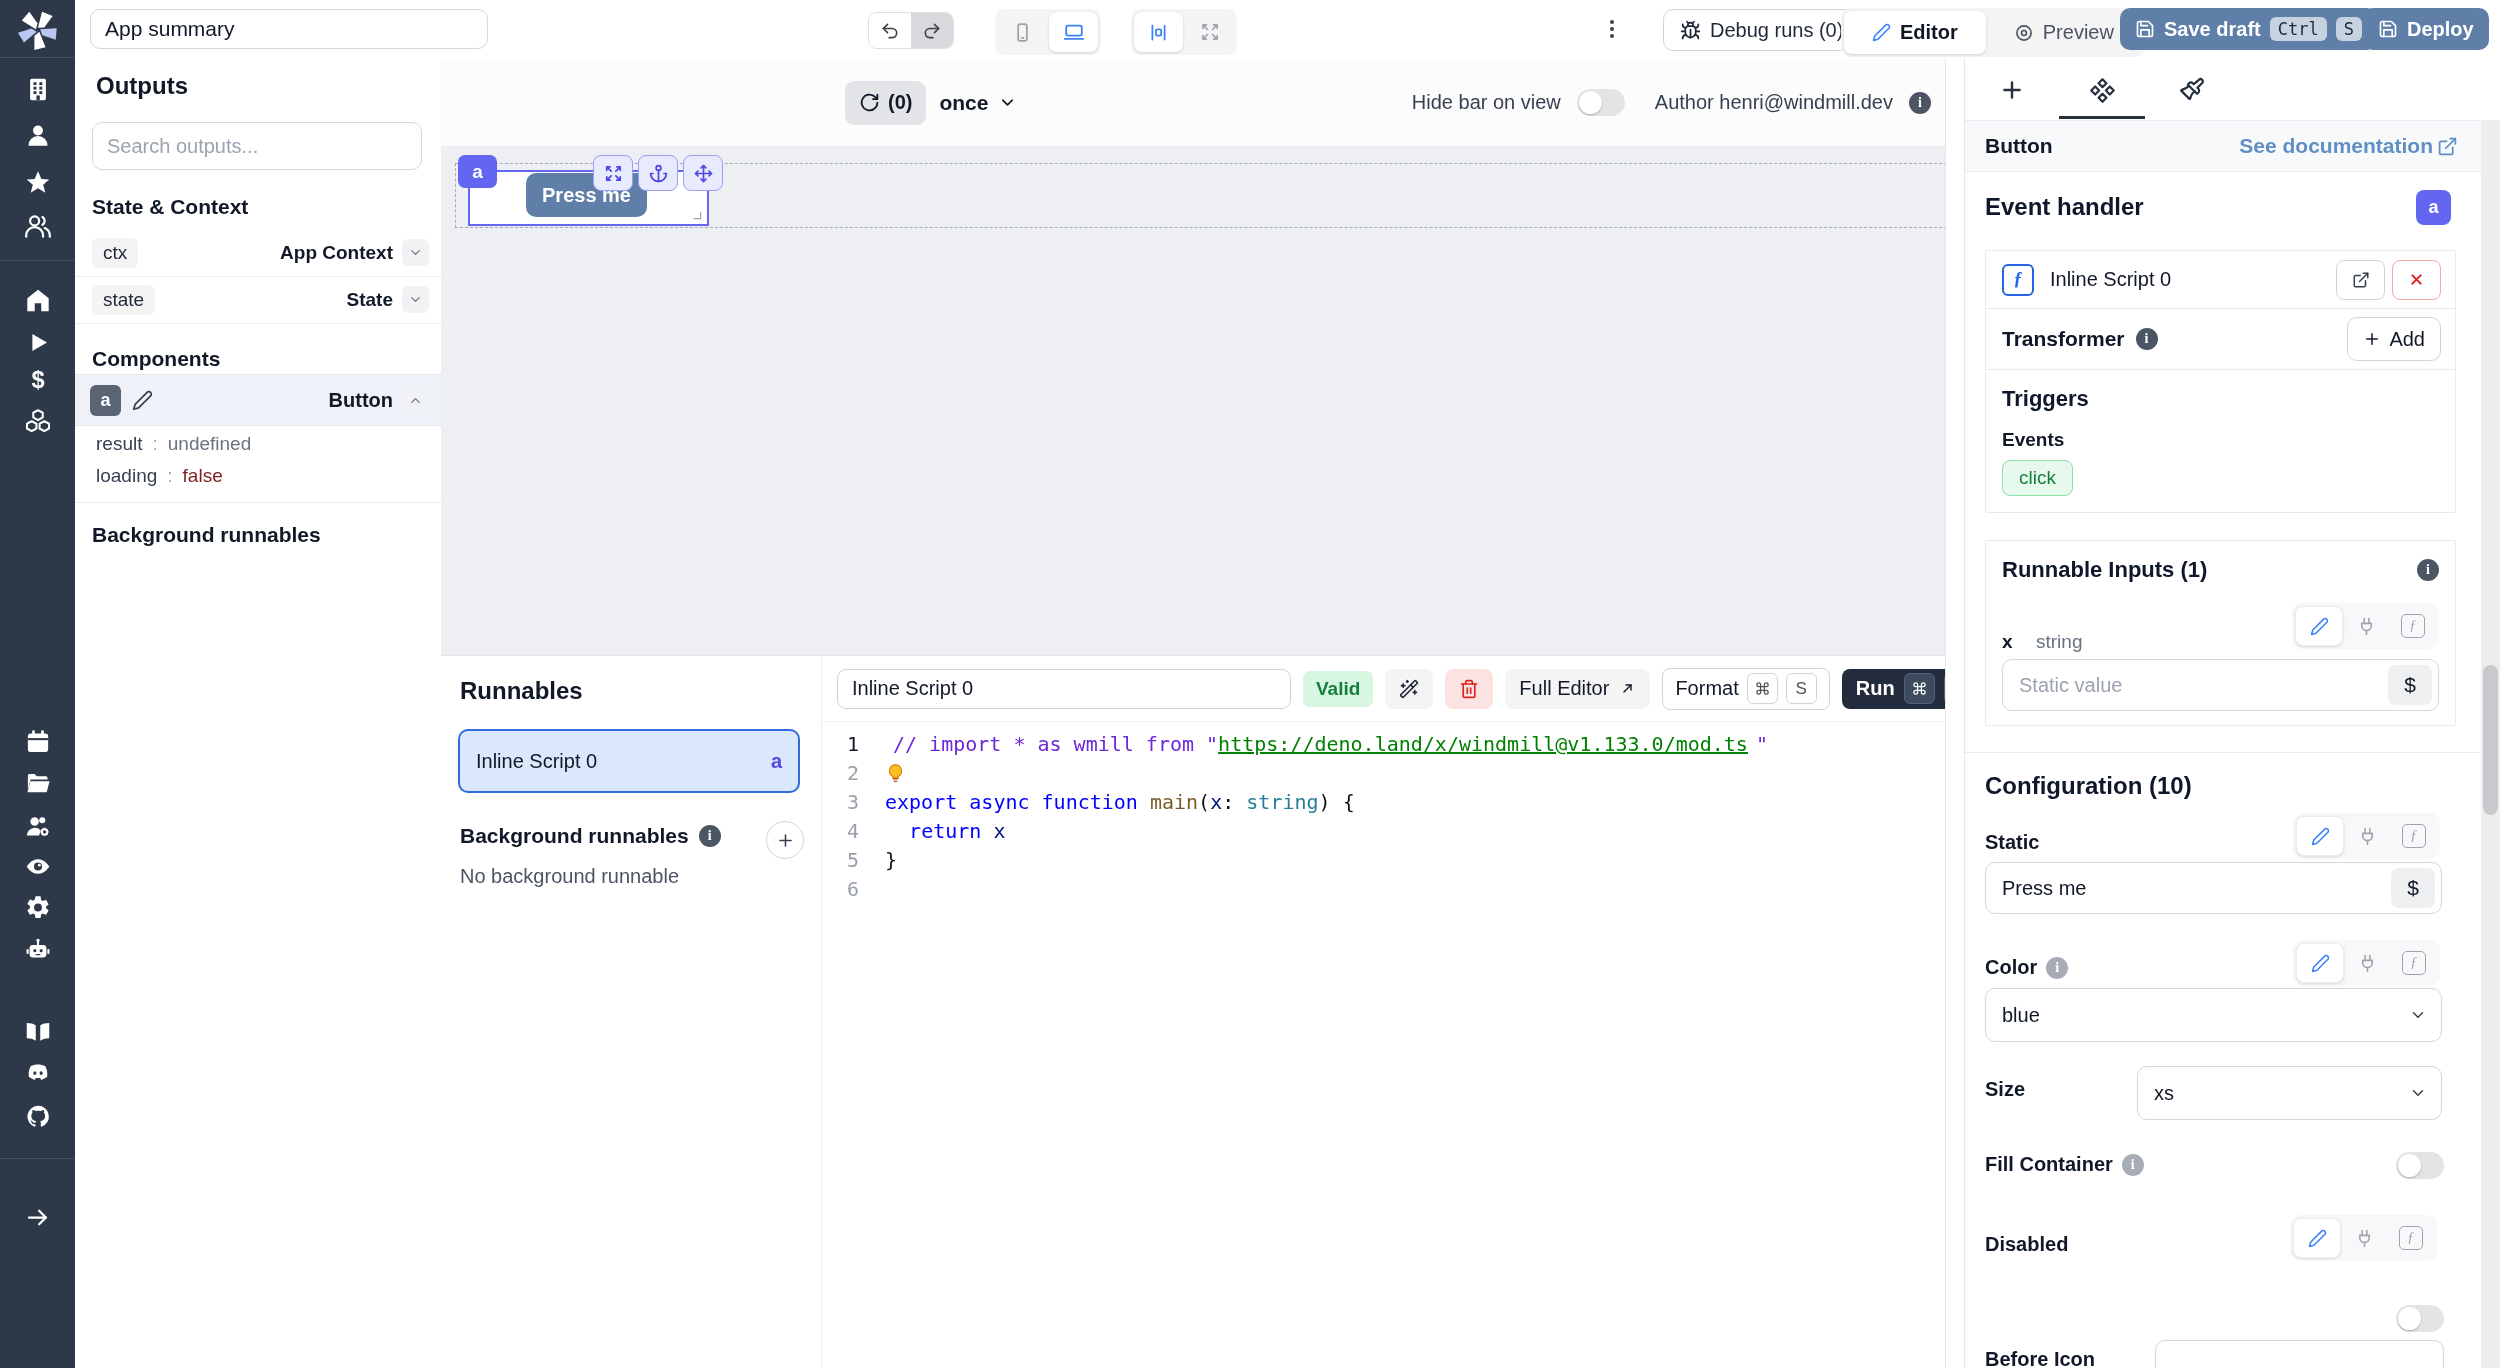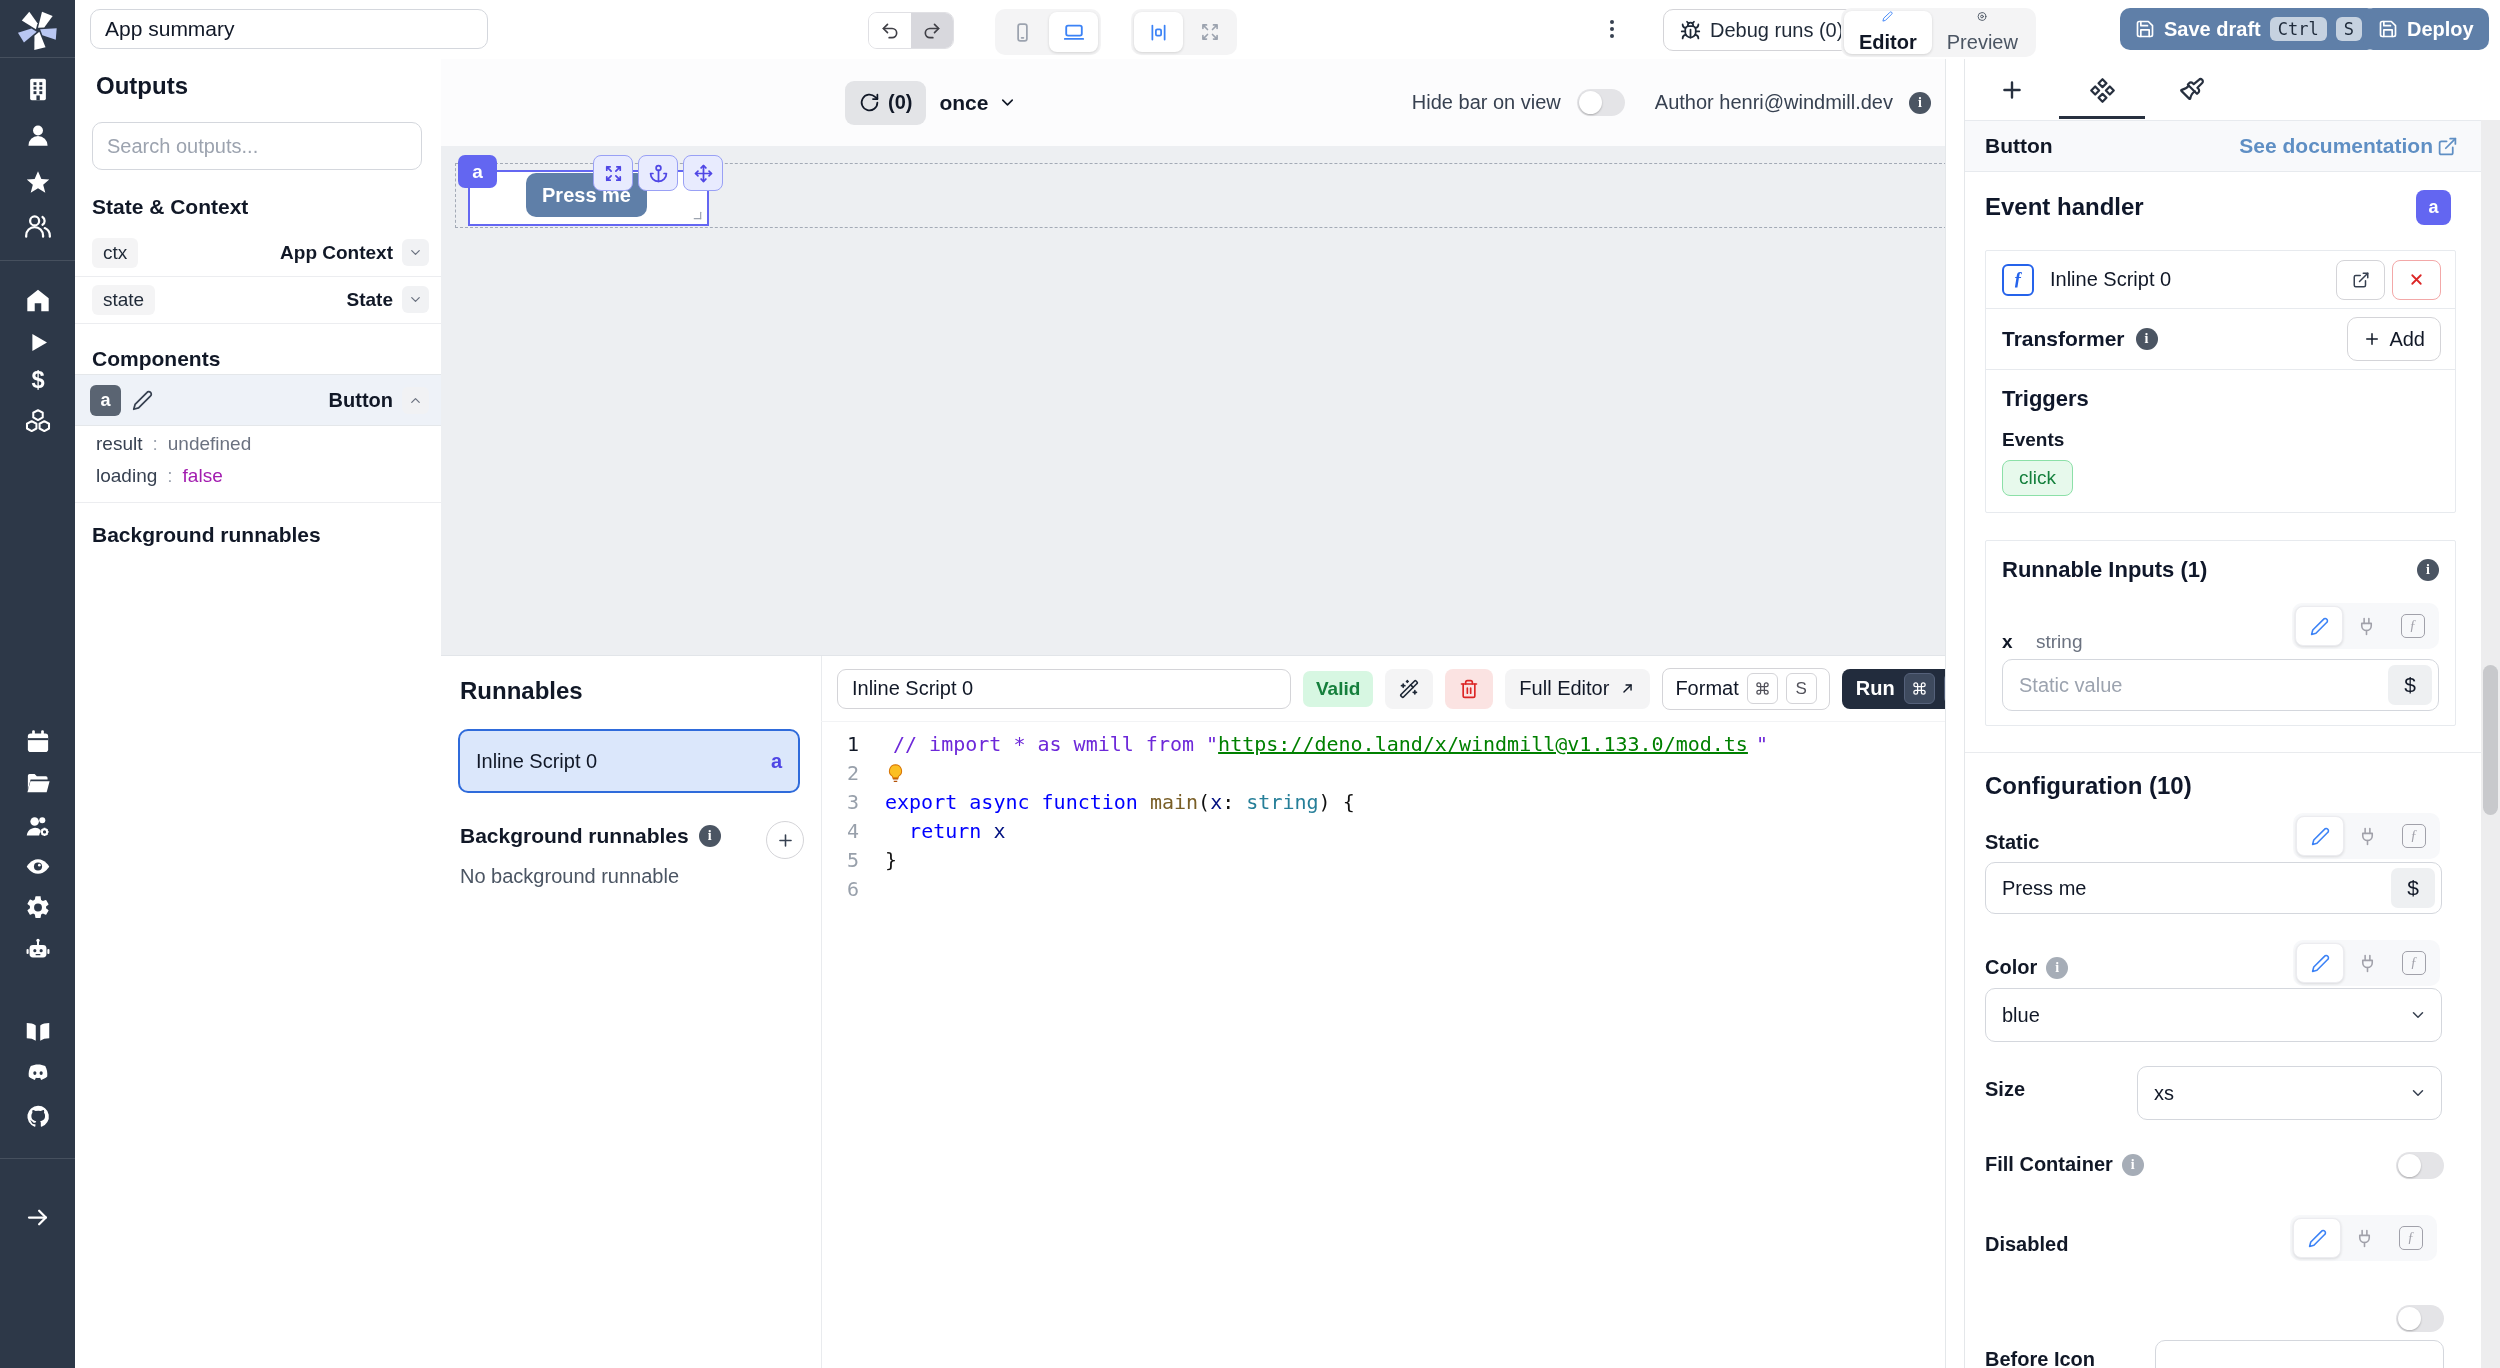--- a/index.html
+++ b/index.html
@@ -25,21 +25,21 @@
        display:flex;overflow:hidden;}
   .undo-half{flex:1;display:flex;align-items:center;justify-content:center;color:#3f3f46;background:#fff;}
   .undo-half.pressed{background:#d8d8dd;}
   .pill-btn{position:absolute;display:flex;align-items:center;gap:9px;background:#fff;border:1px solid #d4d4d8;
        border-radius:10px;padding:0 16px;height:40px;font-size:20px;color:#1f2937;font-weight:500;}
   .blue-btn{position:absolute;display:flex;align-items:center;gap:9px;background:#5f7fa8;border-radius:10px;
        height:42px;padding:0 15px;color:#fff;font-weight:600;font-size:20px;}
   .kbd-blue{background:#c6d2e0;color:#1e2a3a;border-radius:6px;padding:2px 8px;font-size:17px;
        font-family:"DejaVu Sans Mono",monospace;font-weight:400;}
   .ep-group{position:absolute;left:1766px;top:8px;height:43px;background:#f4f4f5;border-radius:10px;padding:3px;display:flex;}
-  .ep-seg{display:flex;align-items:center;gap:9px;padding:0 15px;border-radius:8px;font-size:20px;color:#4b5563;flex-direction:column;}
+  .ep-seg{display:flex;align-items:center;gap:9px;padding:0 28px;border-radius:8px;font-size:20px;color:#4b5563;}
   .ep-seg.active{background:#fff;box-shadow:0 1px 3px rgba(0,0,0,.14);color:#111827;font-weight:600;}
 
   
   #outputs{position:absolute;left:75px;top:59px;width:366px;height:1309px;background:#fff;border-right:1px solid #e4e7ea;}
   .panel-title{font-size:24px;font-weight:bold;color:#111827;}
   #search-outputs{position:absolute;left:17px;top:63px;width:300px;height:46px;border:1px solid #d4d7dd;border-radius:10px;
        padding:0 14px;font-size:20px;outline:none;font-family:"Liberation Sans",sans-serif;color:#111827;}
   #search-outputs::placeholder{color:#9ca3af;}
   .sec-title{font-size:21px;font-weight:bold;color:#111827;}
   .kv-row{position:absolute;left:0;width:366px;height:47px;border-bottom:1px solid #ecedf0;display:flex;align-items:center;}
@@ -48,21 +48,21 @@
   .chev-box{width:27px;height:27px;background:#f1f2f4;border-radius:6px;display:flex;align-items:center;justify-content:center;
        color:#6b7280;margin:0 12px 0 9px;}
   #comp-row{position:absolute;left:0;top:315px;width:366px;height:50px;background:#eef2f8;
        border-top:1px solid #e4e7ea;border-bottom:1px solid #e4e7ea;display:flex;align-items:center;}
   #comp-badge{margin-left:15px;width:31px;height:31px;background:#5a6472;border-radius:6px;color:#fff;font-weight:bold;
        font-size:18px;display:flex;align-items:center;justify-content:center;}
   .out-kv{position:absolute;left:21px;display:flex;gap:10px;font-size:19px;}
   .out-key{color:#374151;font-weight:500;}
   .out-colon{color:#9ca3af;}
   .muted{color:#6b7280;}
-  .blue-val{color:#a21caf;}
+  .blue-val{color:#7f1d1d;}
 
   
   #canvas-col{position:absolute;left:441px;top:59px;width:1504px;height:1309px;}
   #canvas-header{position:absolute;left:0;top:0;width:1504px;height:87px;background:#fcfcfd;border-bottom:1px solid #e4e7ea;
        display:flex;align-items:center;}
   #refresh-btn{margin-left:404px;height:44px;background:#e3e4e7;border-radius:9px;display:flex;align-items:center;
        gap:8px;padding:0 14px;font-size:20px;font-weight:600;color:#111827;}
   #once-btn{margin-left:13px;display:flex;align-items:center;gap:10px;font-size:21px;font-weight:600;color:#111827;}
   .toggle{width:48px;height:27px;background:#e4e4e7;border-radius:14px;position:relative;}
   .toggle .knob{position:absolute;left:2px;top:2px;width:23px;height:23px;background:#fff;border-radius:50%;

